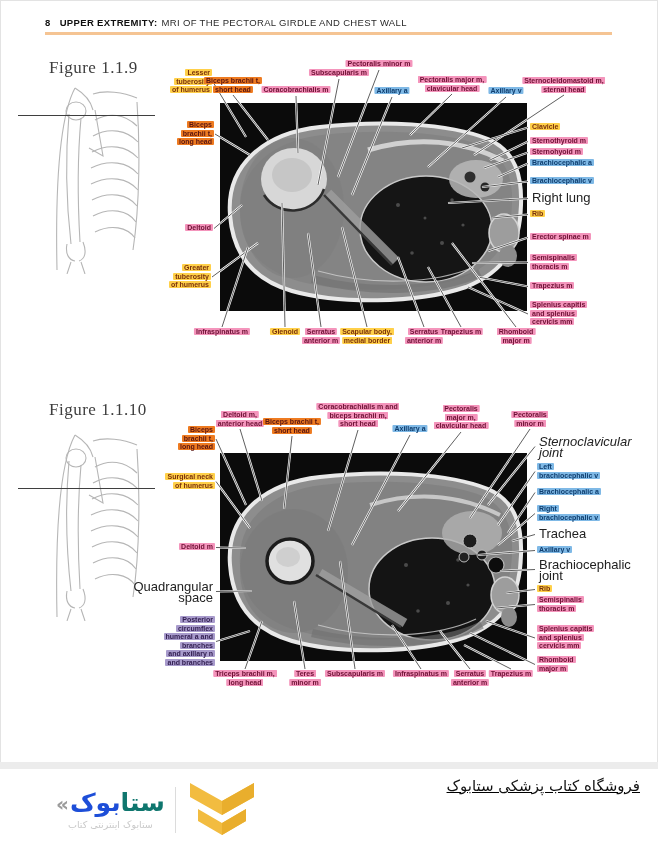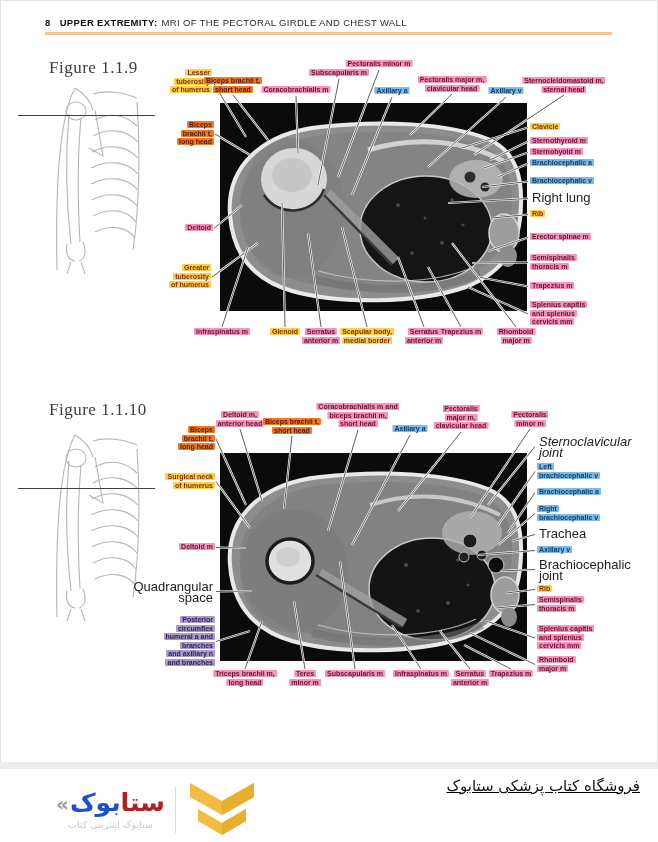--- a/index.html
+++ b/index.html
@@ -41,21 +41,21 @@
   .c-plain{font-weight:normal;}
   .c-plain span{background:transparent;color:#222;font-size:13px;text-align:center;}
   
   .scan-band{position:absolute;top:762px;left:0;width:658px;height:7px;background:#ececec;}
   .footer{position:absolute;top:769px;left:0;width:658px;height:73px;background:#fff;}
   .logo{position:absolute;left:56px;top:12px;display:flex;align-items:center;gap:10px;}
   .logo-name{display:flex;flex-direction:row;align-items:baseline;
              font-family:"DejaVu Sans",sans-serif;font-weight:bold;font-size:25px;line-height:26px;}
   .logo-mark{color:#9b9b9b;font-size:20px;margin-right:1px;}
   .logo-rest{color:#1d4ed8;}
-  .logo-accent{color:#b91c1c;}
+  .logo-accent{color:#0f766e;}
   .logo-sub{font-family:"DejaVu Sans",sans-serif;font-size:9.5px;color:#c9c9c9;text-align:center;margin-top:2px;}
   .logo-divider{width:1px;height:46px;background:#dcdcdc;}
   .footer-right{position:absolute;right:18px;top:8px;text-align:right;text-decoration:underline;}
   .store-fa{font-family:"DejaVu Sans",sans-serif;font-size:15px;color:#111;direction:rtl;}
   .url{margin-top:6px;font-size:19px;font-weight:bold;letter-spacing:6px;color:#1a1a1a;white-space:nowrap;}
   .url .accent{color:#F0B429;}
 </style>
 </head>
 <body>
 

